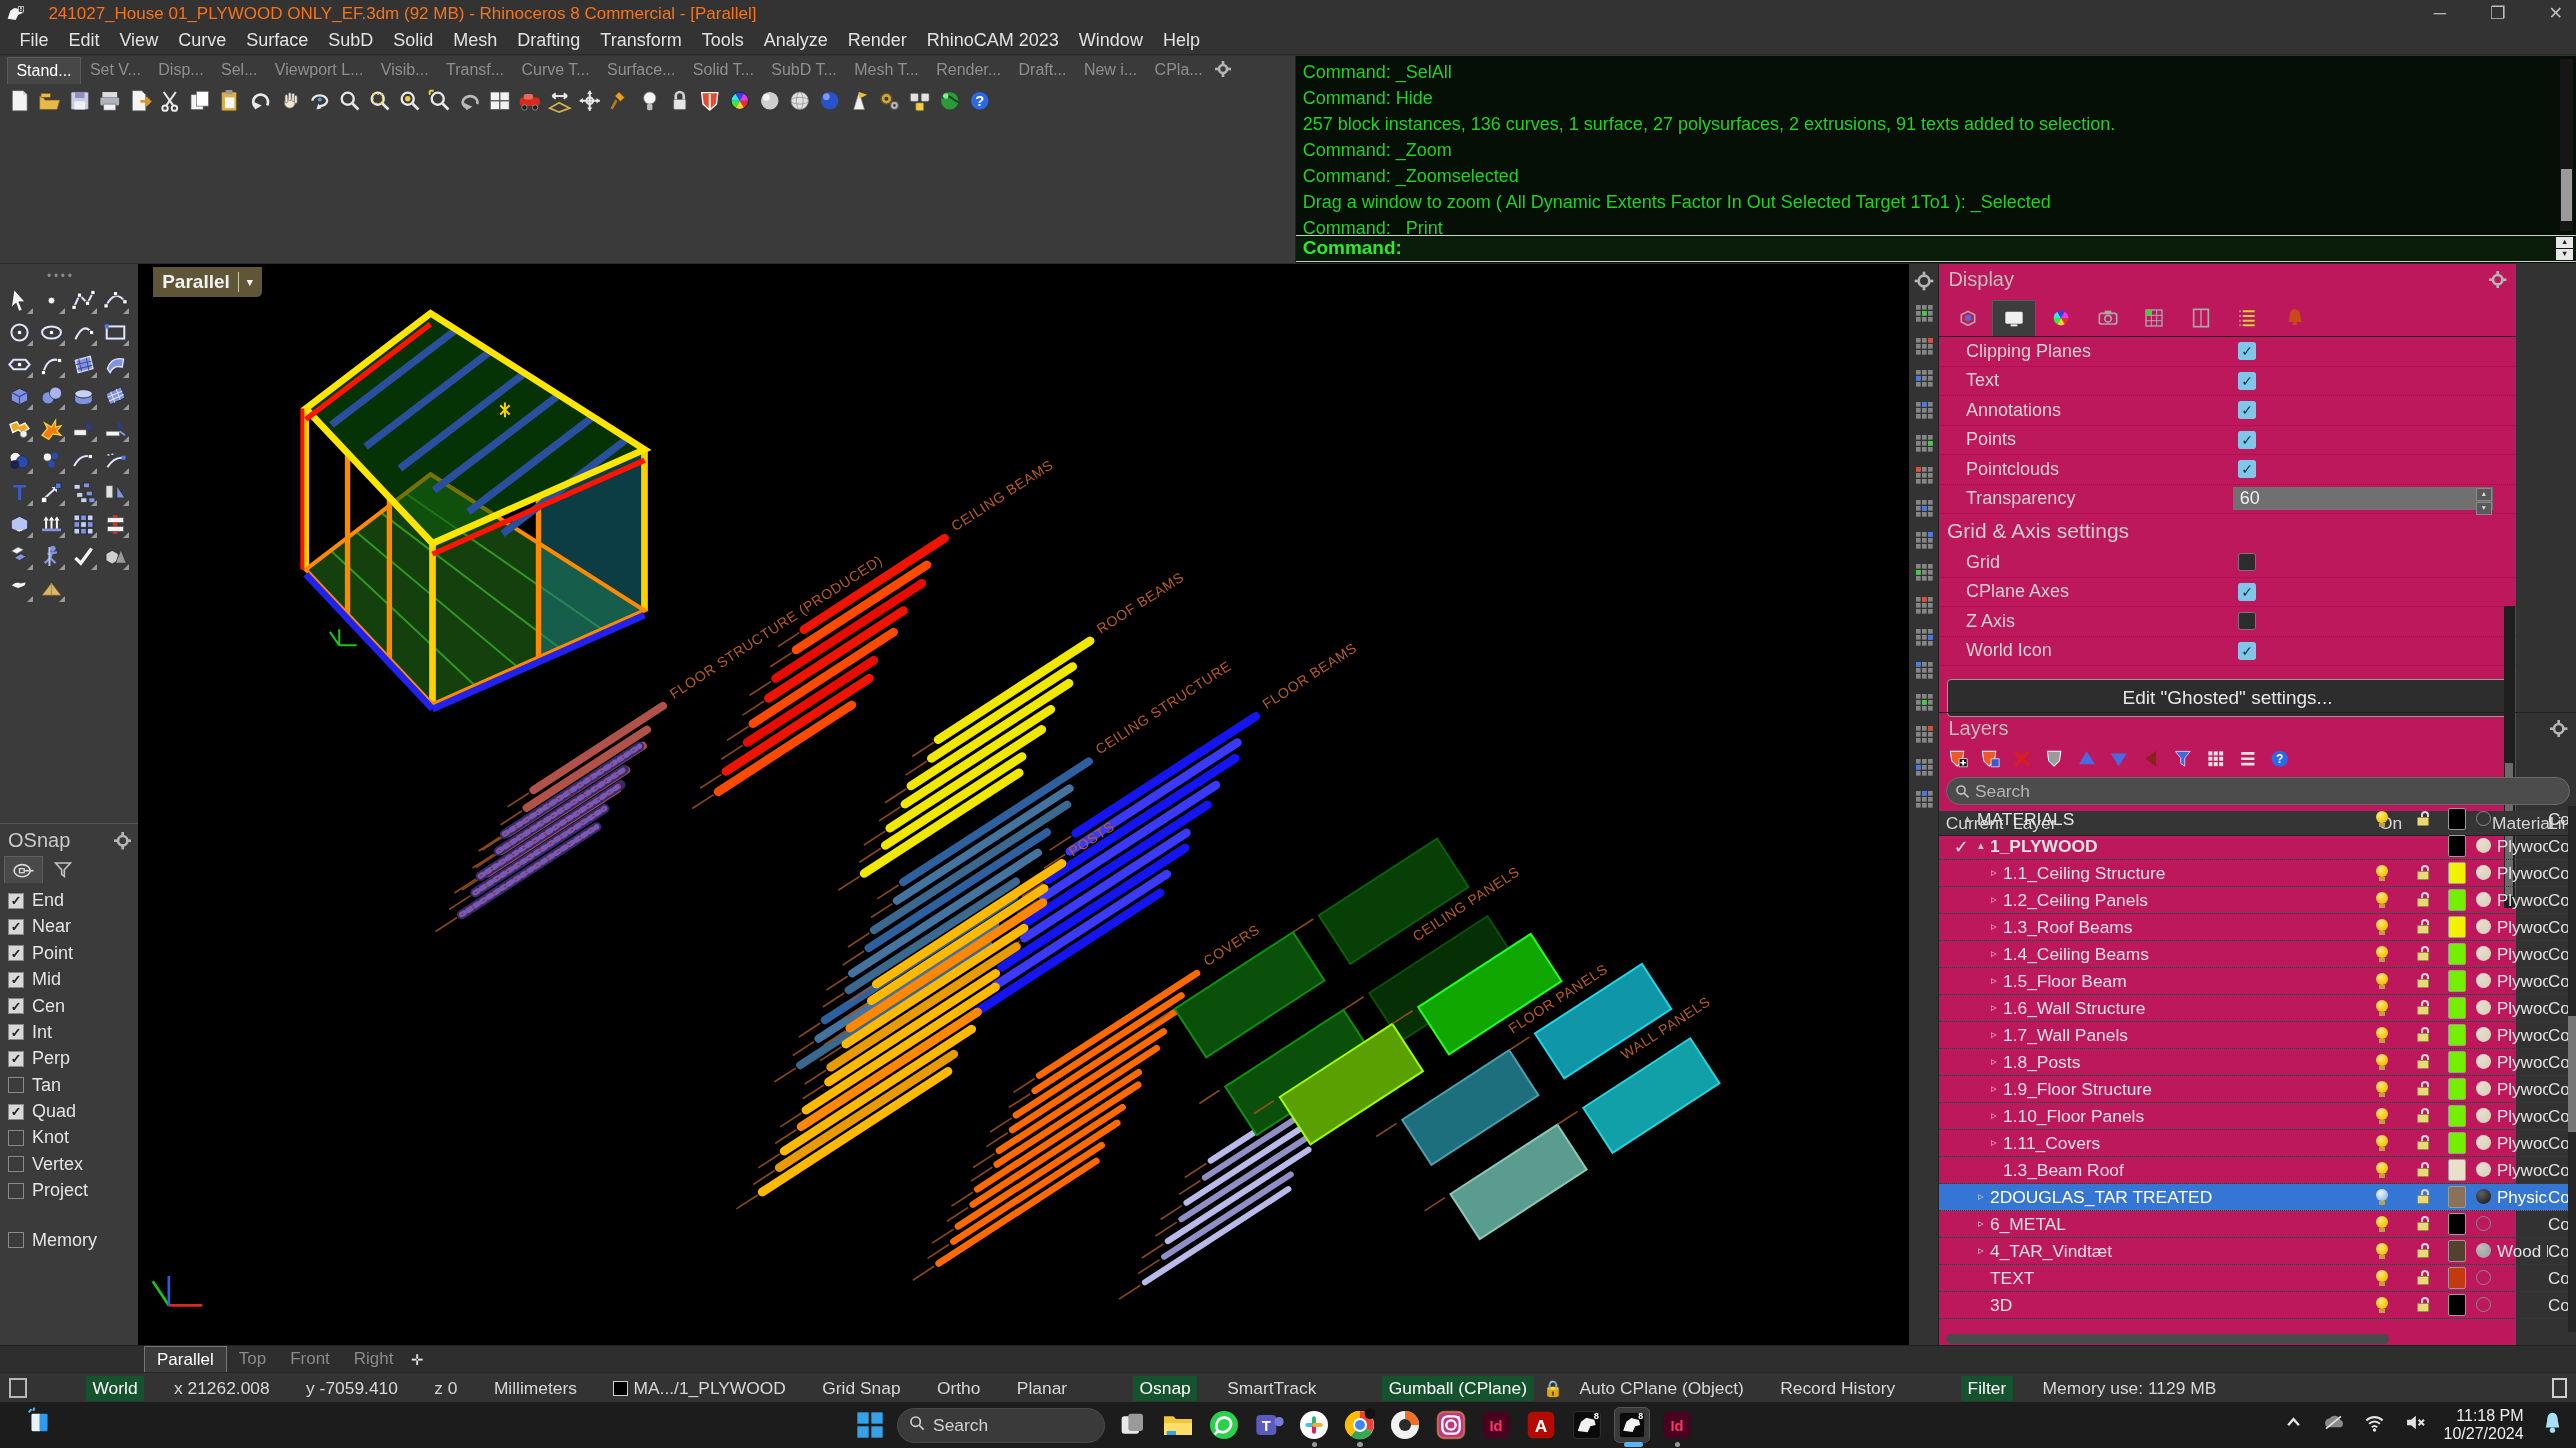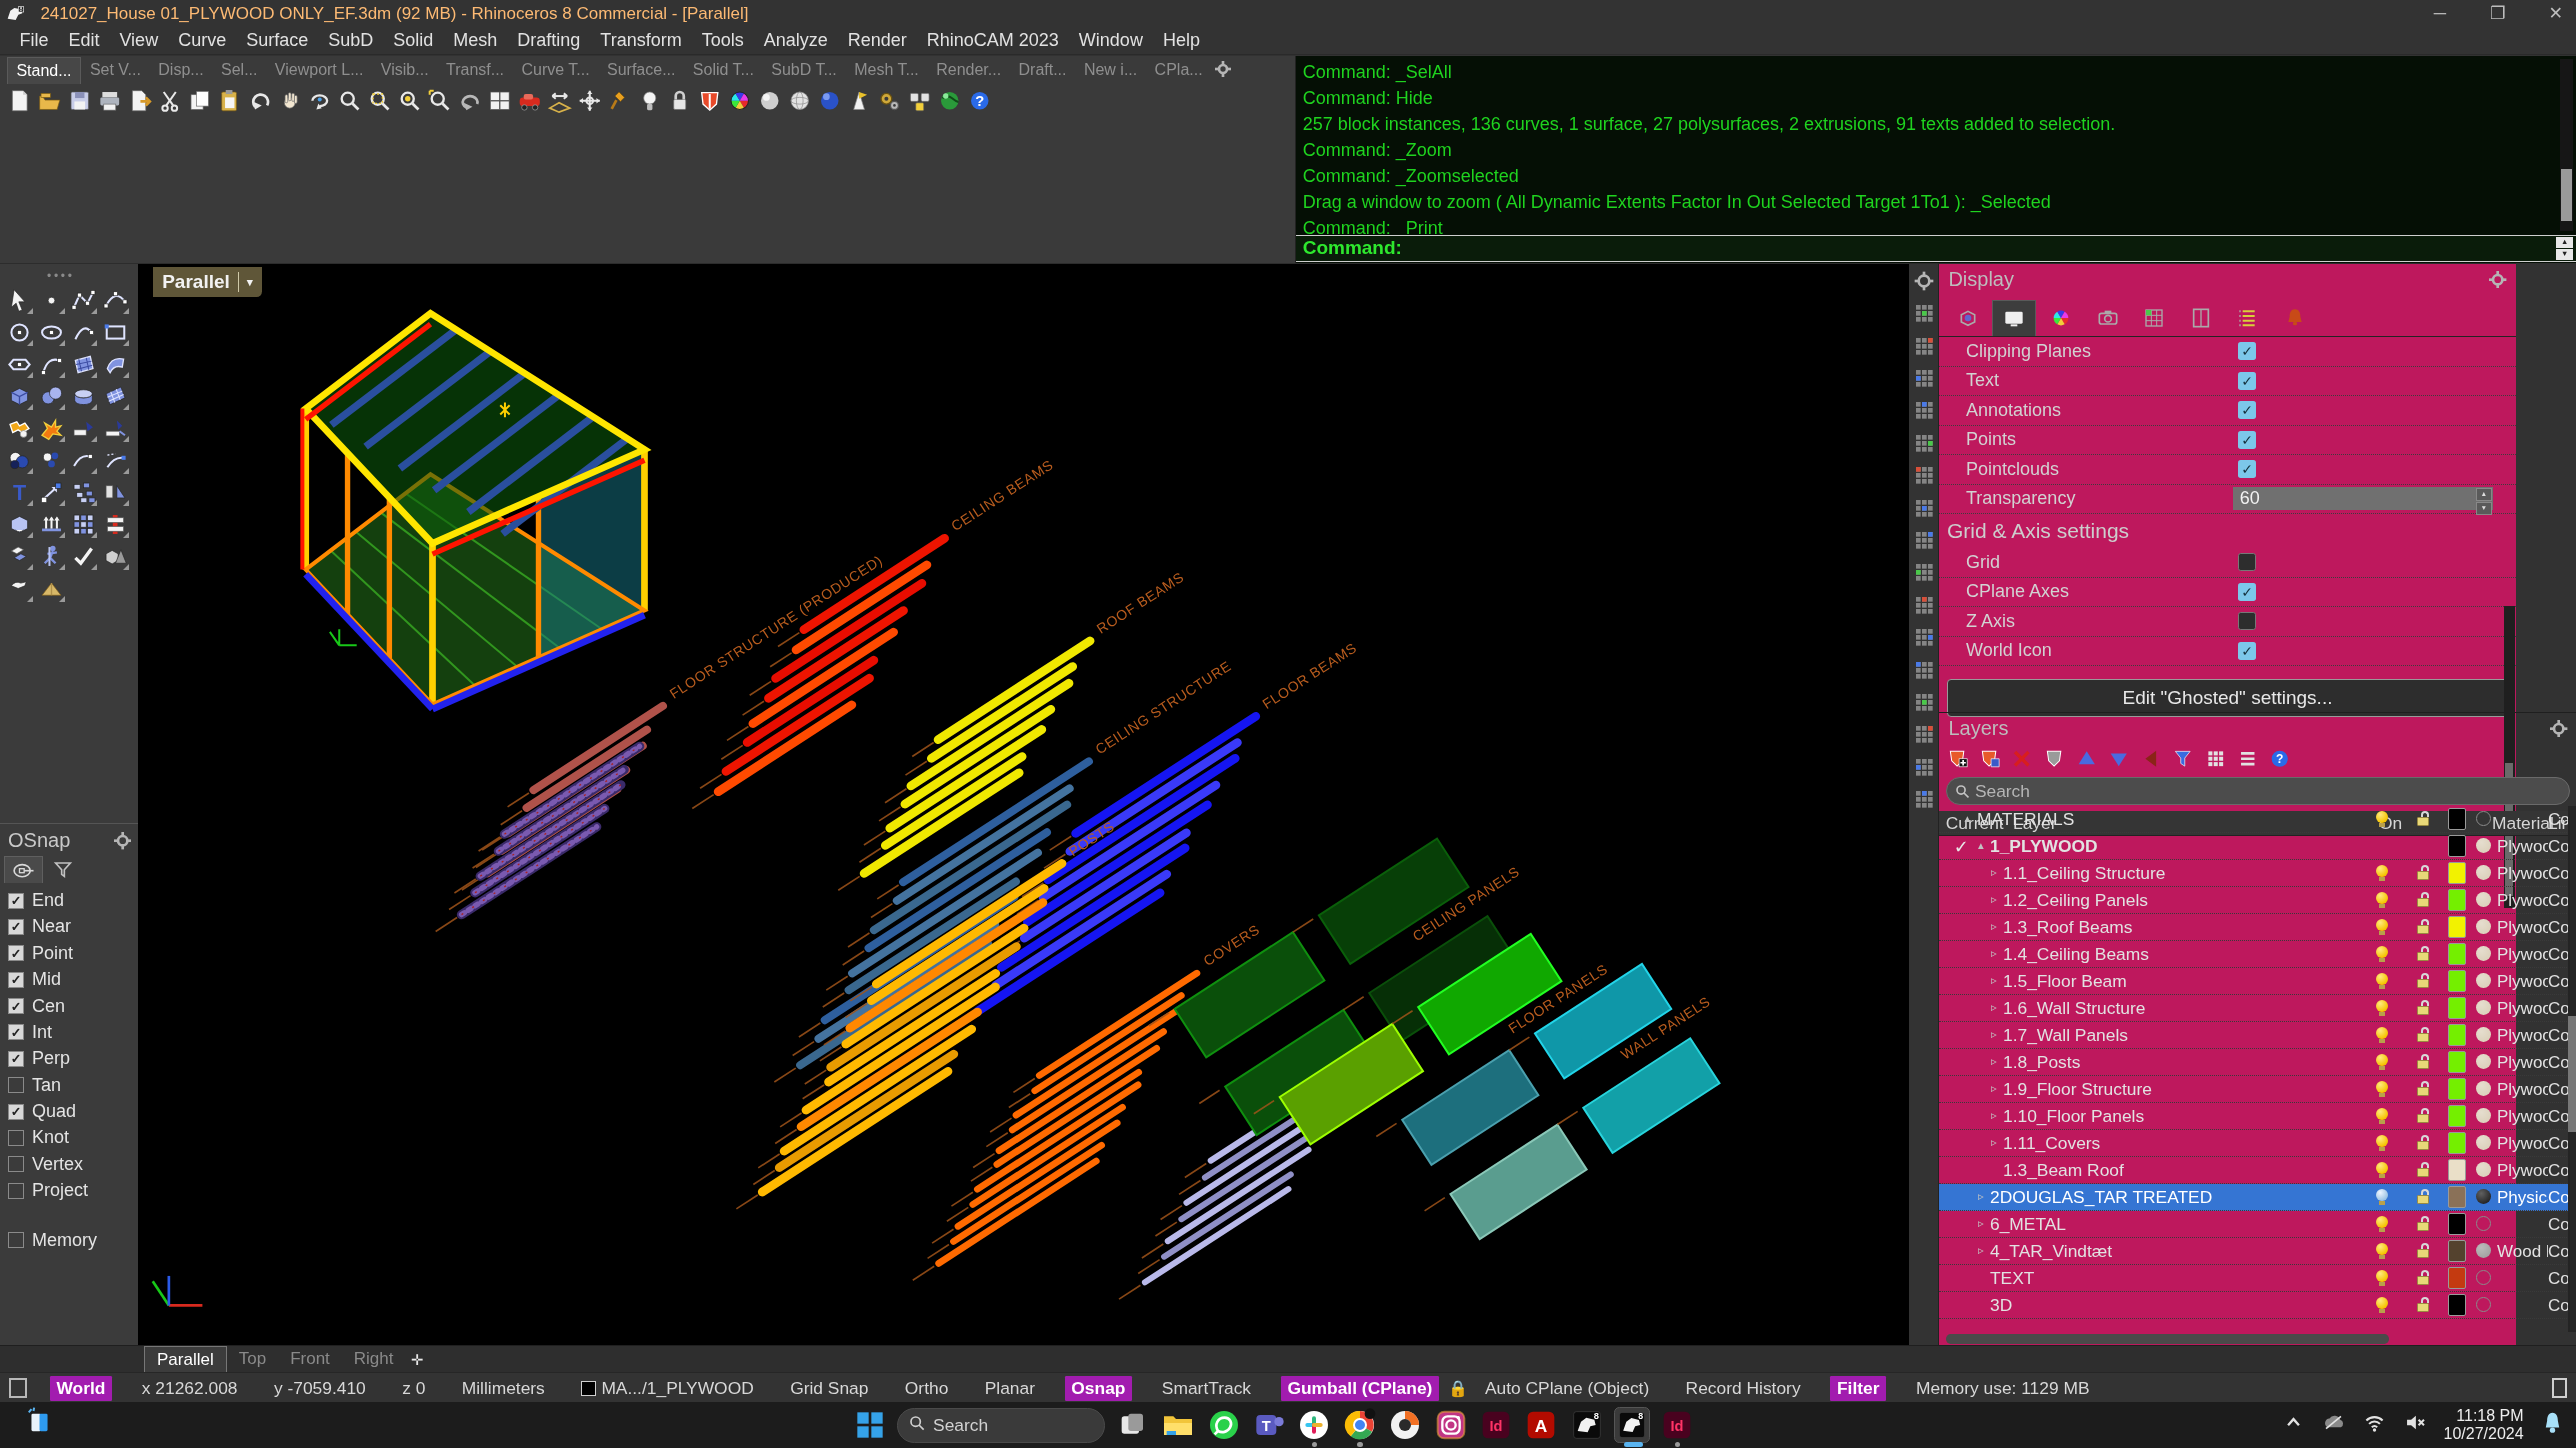--- a/index.html
+++ b/index.html
@@ -3,21 +3,21 @@
 <meta charset="utf-8">
 <style>
   * { margin:0; padding:0; box-sizing:border-box; }
   html,body { background:#1a1a1a; }
   body { font-family:"Liberation Sans", sans-serif; }
   #app { position:relative; width:2576px; height:1449px; background:#323232; overflow:hidden; }
 
   
   .titlebar { position:absolute; left:0; top:0; width:2576px; height:27px; background:#333333;
     display:flex; align-items:center; padding-left:5.4px; }
-  .titlebar .title { color:#fdba74; font-size:17px; margin-left:15px; white-space:nowrap; }
+  .titlebar .title { color:#f97316; font-size:17px; margin-left:23px; white-space:nowrap; }
   .wincontrols { position:absolute; right:6.7px; top:0; height:27px; display:flex; align-items:center; gap:31px; }
   .wincontrols span { color:#bdbdbd; font-size:17.4px; line-height:27px; width:27px; text-align:center; cursor:default; }
 
   
   .menubar { position:absolute; left:0; top:27px; width:2576px; height:28px; background:#333333;
     display:flex; align-items:center; padding-left:9.4px; border-bottom:0.7px solid #2a2a2a; }
   .menu-item { color:#e2e2e2; font-size:18px; padding:0 10px; }
 
   
   .topleft { position:absolute; left:0; top:56px; width:1295px; height:207px; background:#3a3a3a; }
@@ -133,21 +133,21 @@
   
   .vptabs { position:absolute; left:0; top:1345px; width:2576px; height:27px; background:#2e2e2e; display:flex; align-items:center; padding-left:144px; border-top:0.7px solid #1f1f1f; }
   .vpt { font-size:17px; color:#8a8a8a; padding:2.7px 12px; }
   .vpt.active { color:#fff; background:#3c3c3c; border:0.7px solid #777; border-bottom:none; }
   .vpt.plus { color:#e8e8e8; font-size:14.8px; padding:2.7px 5.4px; }
 
   
   .statusbar { position:absolute; left:0; top:1372px; width:2576px; height:31px; background:#333333;
     display:flex; align-items:center; gap:23px; padding-left:9.4px; border-top:0.7px solid #262626; }
   .stitem { color:#d8d8d8; font-size:17.4px; white-space:nowrap; padding:2px 6.7px; }
-  .stitem.hl { background:#a21caf; color:#fff; border-radius:1.3px; font-weight:bold; }
+  .stitem.hl { background:#14532d; color:#fff; border-radius:1.3px; font-weight:normal;margin-left:36px; }
   .stswatch { display:inline-block; width:14.8px; height:14.8px; background:#000; border:1.3px solid #cfcfcf; vertical-align:-2px; margin-right:5.4px; }
   .stpanelic { width:17.4px; height:20px; border:2px solid #b8b8b8; }
   .stlock { color:#d8d8d8; font-size:16px; margin:0 -13.4px; }
   .strightic { position:absolute; right:9.4px; width:14.8px; height:20px; border:2px solid #cfcfcf; }
 
   
   .taskbar { position:absolute; left:0; top:1402px; width:2576px; height:46px; background:#1c1c1c; }
   .tb-center { position:absolute; left:852px; top:0; height:46px; display:flex; align-items:center; gap:9.4px; }
   .tkicon { width:36px; height:36px; border-radius:5.4px; position:relative; display:flex; align-items:center; justify-content:center; }
   .tkicon .rdot { position:absolute; bottom:-4px; left:15.4px; width:5.4px; height:5.4px; border-radius:2.7px; background:#9a9a9a; }

